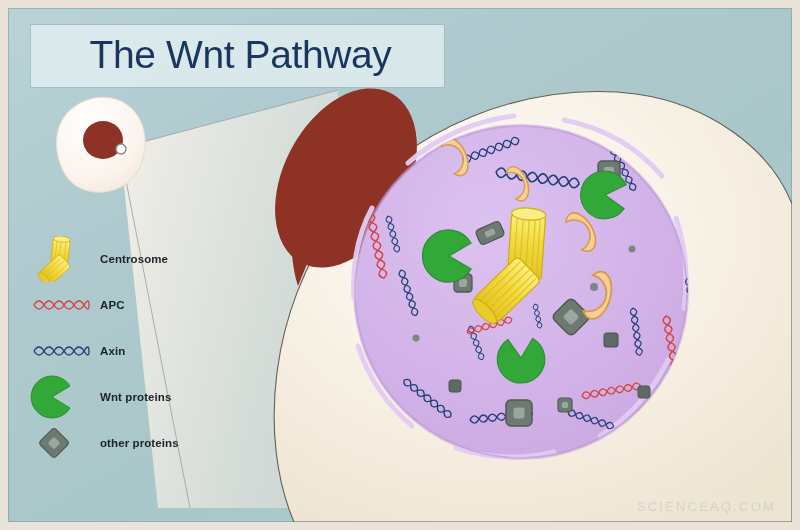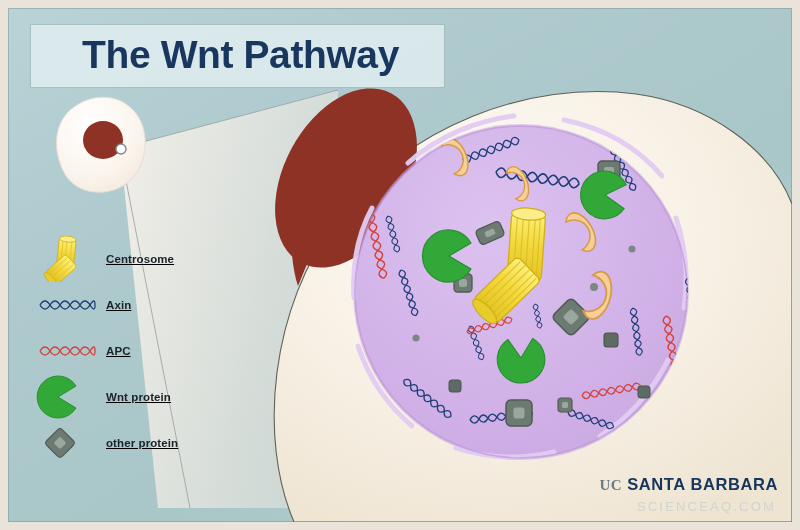--- a/index.html
+++ b/index.html
@@ -18,26 +18,26 @@
           box-shadow:inset 0 0 0 1px rgba(120,140,142,.45);}
 
   .layer{position:absolute;left:0;top:0;width:784px;height:514px;}
 
   
   #title-box{position:absolute;left:22px;top:16px;width:415px;height:64px;
              background:rgba(226,238,240,.82);
              border:1px solid rgba(150,175,180,.75);
              display:flex;align-items:center;justify-content:center;
              box-sizing:border-box;}
-  #title-text{font-size:39px;font-weight:700;color:#19375e;
+  #title-text{font-size:39px;font-weight:400;color:#19375e;
               letter-spacing:-.4px;line-height:1;
               white-space:nowrap;margin-bottom:3px;margin-left:6px;}
 
   
-  #legend{position:absolute;left:28px;top:228px;width:210px;text-decoration:underline;}
+  #legend{position:absolute;left:22px;top:228px;width:210px;}
   .legend-row{position:relative;height:46px;display:flex;align-items:center;}
   .legend-icon{width:62px;height:46px;position:relative;flex:0 0 62px;}
   .legend-label{font-size:11.5px;font-weight:700;color:#1b2228;
                 letter-spacing:.1px;margin-left:8px;white-space:nowrap;}
 
   
   #ucsb{position:absolute;right:14px;bottom:28px;display:flex;align-items:baseline;
         gap:5px;}
   #ucsb-uc{font-family:"Liberation Serif","DejaVu Serif",serif;
            font-size:15px;font-weight:700;color:#6b7b86;letter-spacing:.5px;}
@@ -344,65 +344,61 @@
               <ellipse cx="0.5" cy="16" rx="8.5" ry="3" fill="#e8cc2c" stroke="#cfae16" stroke-width=".8"></ellipse>
             </g>
           </svg>
         </div>
         <span class="legend-label">Centrosome</span>
       </div>
 
       <div class="legend-row">
         <div class="legend-icon">
           <svg viewBox="0 0 62 46" width="62" height="46">
+            <g transform="translate(4,23)" stroke="#d4433c" fill="none" stroke-width="1.3">
+              <path d="M0,0 q5,-8 10,0 t10,0 t10,0 t10,0 t10,0 t5,0"></path>
+              <path d="M0,0 q5,8 10,0 t10,0 t10,0 t10,0 t10,0 t5,0"></path>
+            </g>
+          </svg>
+        </div>
+        <span class="legend-label">APC</span>
+      </div>
+
+      <div class="legend-row">
+        <div class="legend-icon">
+          <svg viewBox="0 0 62 46" width="62" height="46">
             <g transform="translate(4,23)" stroke="#1f3f78" fill="none" stroke-width="1.3">
               <path d="M0,0 q5,-8 10,0 t10,0 t10,0 t10,0 t10,0 t5,0"></path>
               <path d="M0,0 q5,8 10,0 t10,0 t10,0 t10,0 t10,0 t5,0"></path>
             </g>
           </svg>
         </div>
         <span class="legend-label">Axin</span>
-      </div>
-
-      <div class="legend-row">
-        <div class="legend-icon">
-          <svg viewBox="0 0 62 46" width="62" height="46">
-            <g transform="translate(4,23)" stroke="#d4433c" fill="none" stroke-width="1.3">
-              <path d="M0,0 q5,-8 10,0 t10,0 t10,0 t10,0 t10,0 t5,0"></path>
-              <path d="M0,0 q5,8 10,0 t10,0 t10,0 t10,0 t10,0 t5,0"></path>
-            </g>
-          </svg>
-        </div>
-        <span class="legend-label">APC</span>
       </div>
 
       <div class="legend-row">
         <div class="legend-icon">
           <svg viewBox="0 0 62 46" width="62" height="46">
             <path d="M0,0 L18,-11 A21,21 0 1,0 18,11 Z" transform="translate(22,23)" fill="#32a838" stroke="#2a8f30" stroke-width="1"></path>
           </svg>
         </div>
-        <span class="legend-label">Wnt protein</span>
+        <span class="legend-label">Wnt proteins</span>
       </div>
 
 
       <div class="legend-row">
         <div class="legend-icon">
           <svg viewBox="0 0 62 46" width="62" height="46">
             <g transform="translate(24,23) rotate(45)">
               <rect x="-11" y="-11" width="22" height="22" rx="3.5" fill="#6d7a72" stroke="#515c56" stroke-width="1.2"></rect>
               <rect x="-4.5" y="-4.5" width="9" height="9" rx="2" fill="#9aa79e"></rect>
             </g>
           </svg>
         </div>
-        <span class="legend-label">other protein</span>
+        <span class="legend-label">other proteins</span>
       </div>
     </div>
 
-    <div id="ucsb">
-      <span id="ucsb-uc">UC</span>
-      <span id="ucsb-name">SANTA BARBARA</span>
-    </div>
 
     <div id="watermark">SCIENCEAQ.COM</div>
 
   </div>
 </div>
 
 </body></html>

